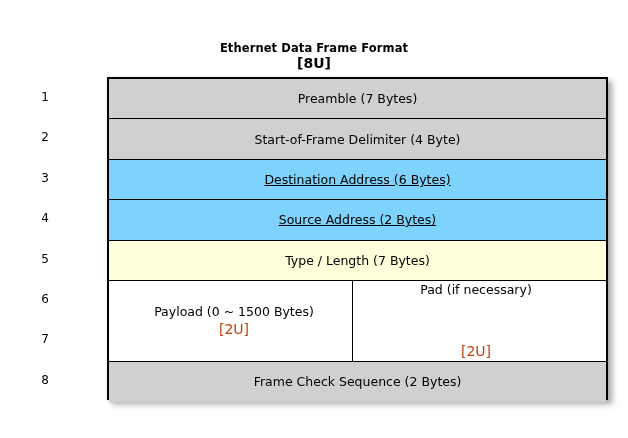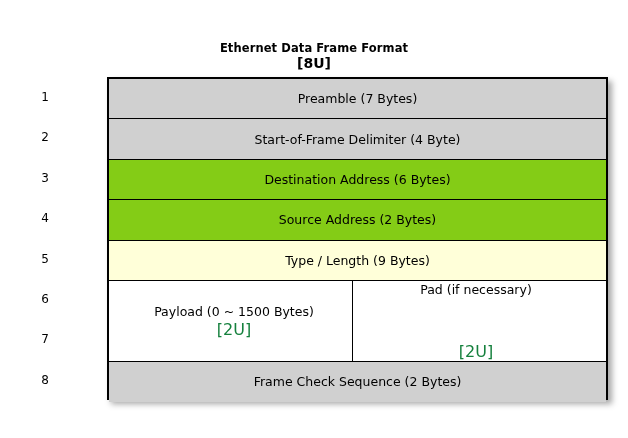--- a/index.html
+++ b/index.html
@@ -87,44 +87,44 @@
   .cell-label {
     font-size: 12.5px;
     color: #000000;
     text-align: center;
     white-space: nowrap;
     line-height: 17px;
   }
 
   
   .fill-gray   { background: #d0d0d0; }
-  .fill-blue   { background: #84cc16; }
+  .fill-blue   { background: #7dd3fc; text-decoration: underline; }
   .fill-yellow { background: #ffffd9; }
   .fill-white  { background: #ffffff; }
 
   
   .split-row {
     display: flex;
     align-items: stretch;
     padding: 0;
   }
   .split-cell {
     box-sizing: border-box;
     display: flex;
     flex-direction: column;
     align-items: center;
     justify-content: center;
     height: 100%;
   }
   .split-cell.left  { width: 237px; border-right: 1.5px solid #000000; }
   .split-cell.right { width: 246px; gap: 44px; }
   .split-cell .sub {
-    font-size: 16px;
+    font-size: 14px;
     line-height: 19px;
-    color: #15803d;
+    color: #c2410c;
   }
 </style>
 </head>
 <body>
 
 <div id="title-block">
   <div class="title-line">Ethernet Data Frame Format</div>
   <div class="title-sub">[8U]</div>
 </div>
 
@@ -151,21 +151,21 @@
 
   <div class="frame-row row-h1 fill-blue">
     <span class="cell-label">Destination Address (6 Bytes)</span>
   </div>
 
   <div class="frame-row row-h1 fill-blue">
     <span class="cell-label">Source Address (2 Bytes)</span>
   </div>
 
   <div class="frame-row row-h1 fill-yellow">
-    <span class="cell-label">Type / Length (9 Bytes)</span>
+    <span class="cell-label">Type / Length (7 Bytes)</span>
   </div>
 
   <div class="frame-row row-h2 fill-white split-row">
     <div class="split-cell left">
       <span class="cell-label">Payload (0 ~ 1500 Bytes)</span>
       <span class="sub">[2U]</span>
     </div>
     <div class="split-cell right">
       <span class="cell-label">Pad (if necessary)</span>
       <span class="sub">[2U]</span>

